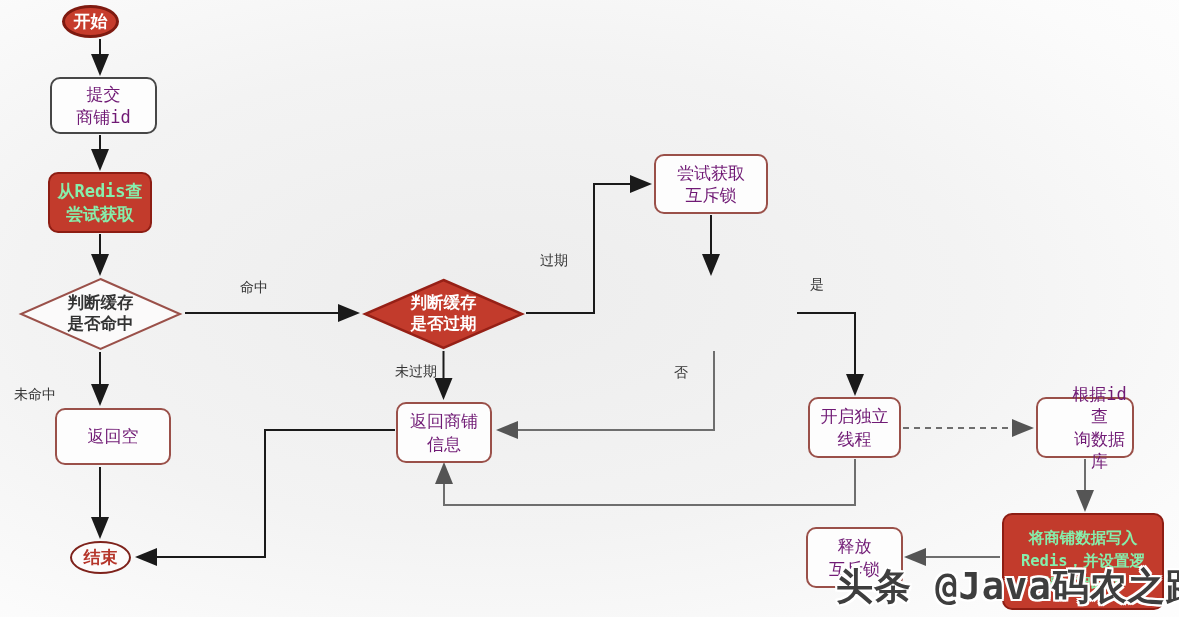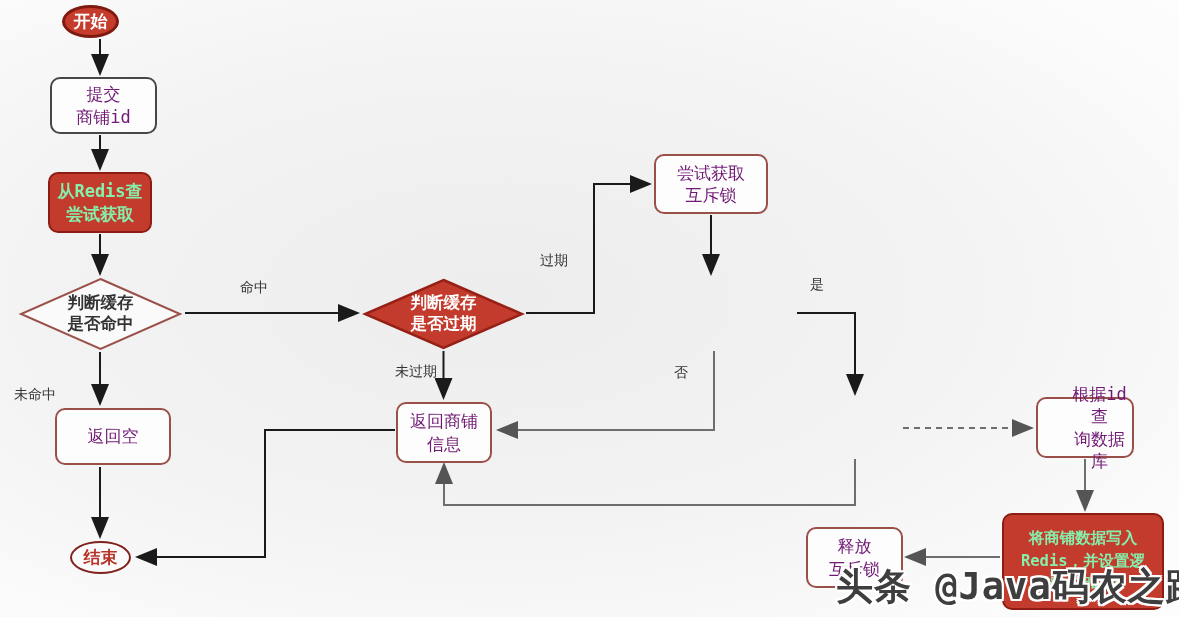--- a/index.html
+++ b/index.html
@@ -133,20 +133,26 @@
   </div>
 
   <div class="node box" style="left:654px;top:154px;width:114px;height:60px;">
     <div>
       <span>尝试获取</span><br>
       <span>互斥锁</span>
     </div>
   </div>
 
 
+  <div class="node box" style="left:808px;top:397px;width:93px;height:61px;">
+    <div>
+      <span>开启独立</span><br>
+      <span>线程</span>
+    </div>
+  </div>
 
   <div class="node box" style="left:1036px;top:397px;width:98px;height:61px;padding-left:29px;">
     <div>
       <span>根据id查</span><br>
       <span>询数据库</span>
     </div>
   </div>
 
   <div class="node redbox" style="left:1002px;top:513px;width:162px;height:97px;font-size:15.5px;line-height:1.5;">
     <div>

